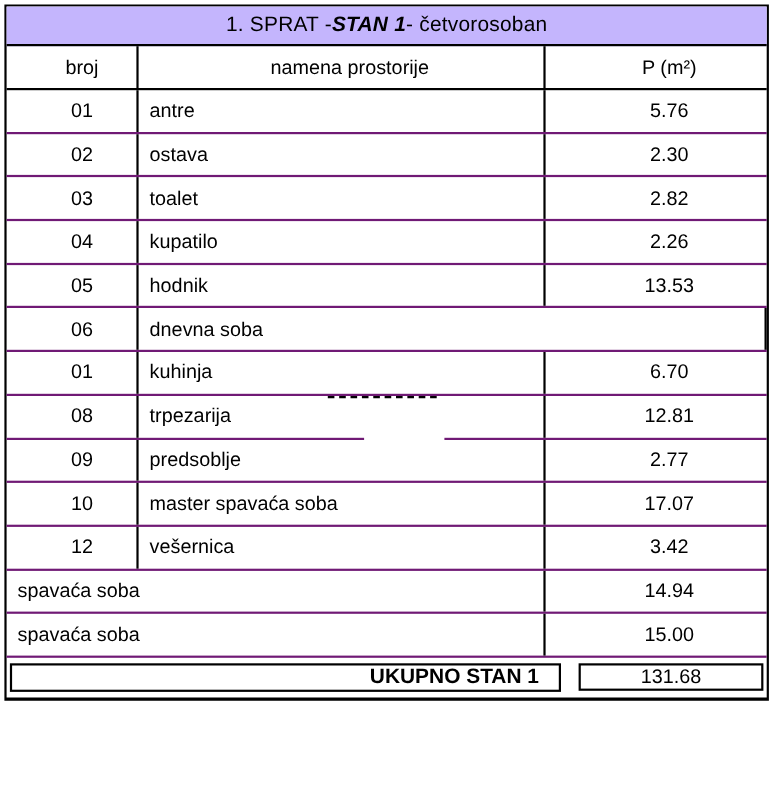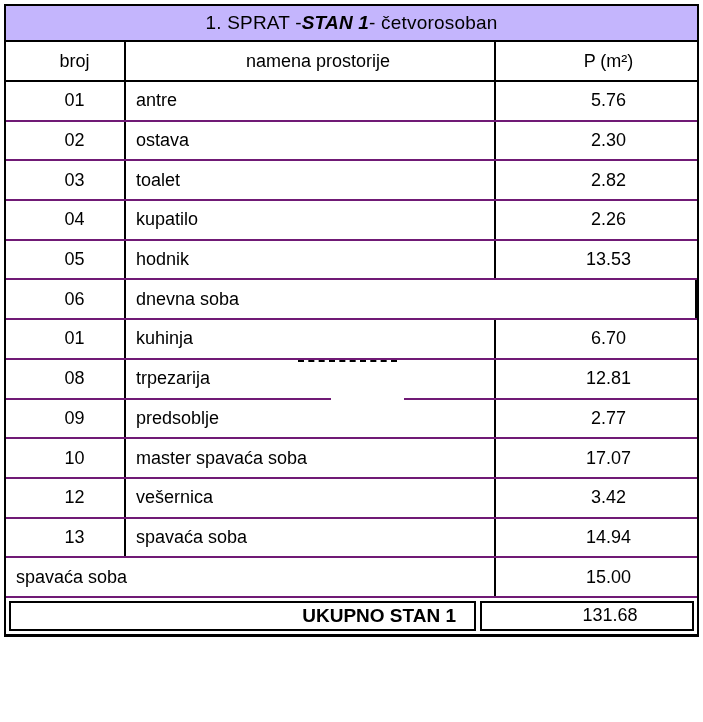--- a/index.html
+++ b/index.html
@@ -68,39 +68,39 @@
     margin-left: 24px;
   }
   .header-row .c2 {
     justify-content: center;
     padding-left: 16px;
   }
   .footer-row {
     display: flex;
     padding: 3px;
     height: 30px;
-    gap: 4px;
+    gap: 16px;
+    align-items: center;
   }
   .fbox {
     border: 2px solid #000;
     display: flex;
     align-items: center;
   }
   .flabel {
     flex: 1;
     justify-content: flex-end;
     padding-right: 18px;
     font-weight: bold;
     font-size: 19px;
   }
   .fvalue {
     width: 164px;
     justify-content: center;
     font-size: 18px;
-    padding-left: 46px;
   }
   
   .artifact-dashed {
     position: absolute;
     left: 298px;
     top: 360px;
     width: 99px;
     height: 3px;
     background: #fff;
     border-top: 2px dashed #000;
@@ -180,21 +180,20 @@
       <div class="c1">10</div>
       <div class="c2">master spavaća soba</div>
       <div class="c3">17.07</div>
     </div>
     <div class="row">
       <div class="c1">12</div>
       <div class="c2">vešernica</div>
       <div class="c3">3.42</div>
     </div>
     <div class="row">
-      <div class="c1">13</div>
       <div class="c2">spavaća soba</div>
       <div class="c3">14.94</div>
     </div>
     <div class="row">
       <div class="c2">spavaća soba</div>
       <div class="c3">15.00</div>
     </div>
 
     <div class="footer-row">
       <div class="fbox flabel">UKUPNO STAN 1</div>

